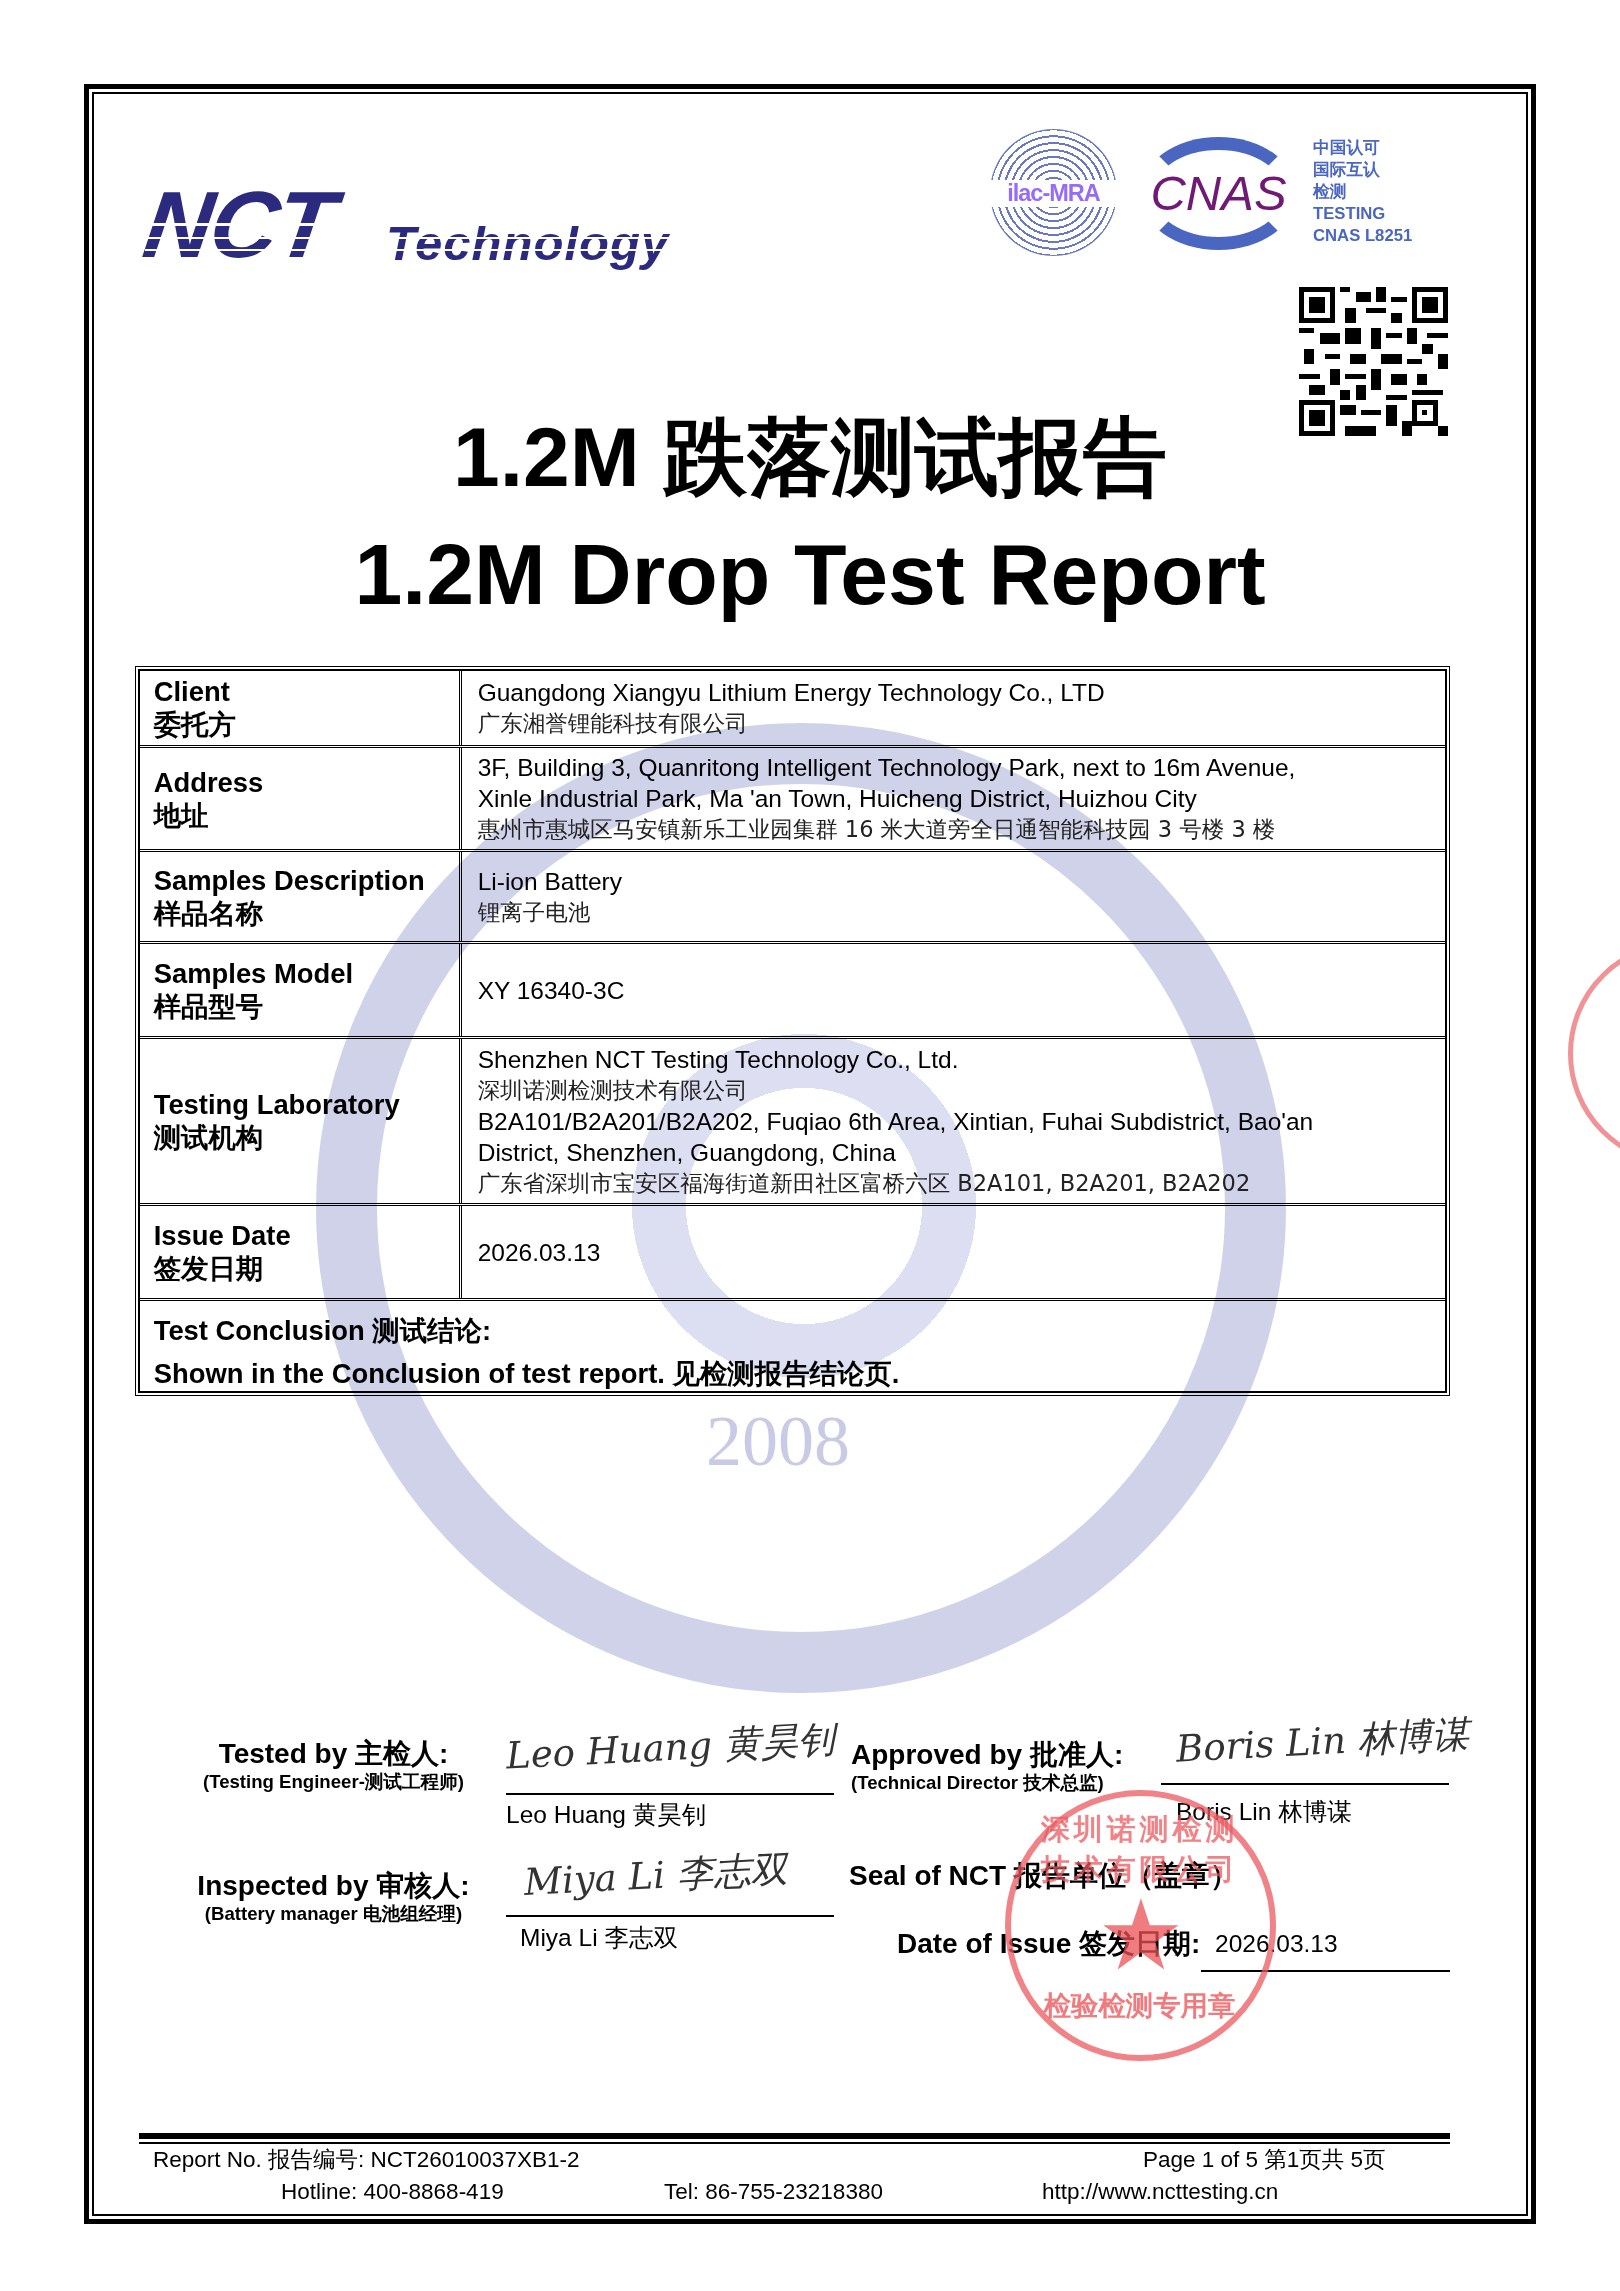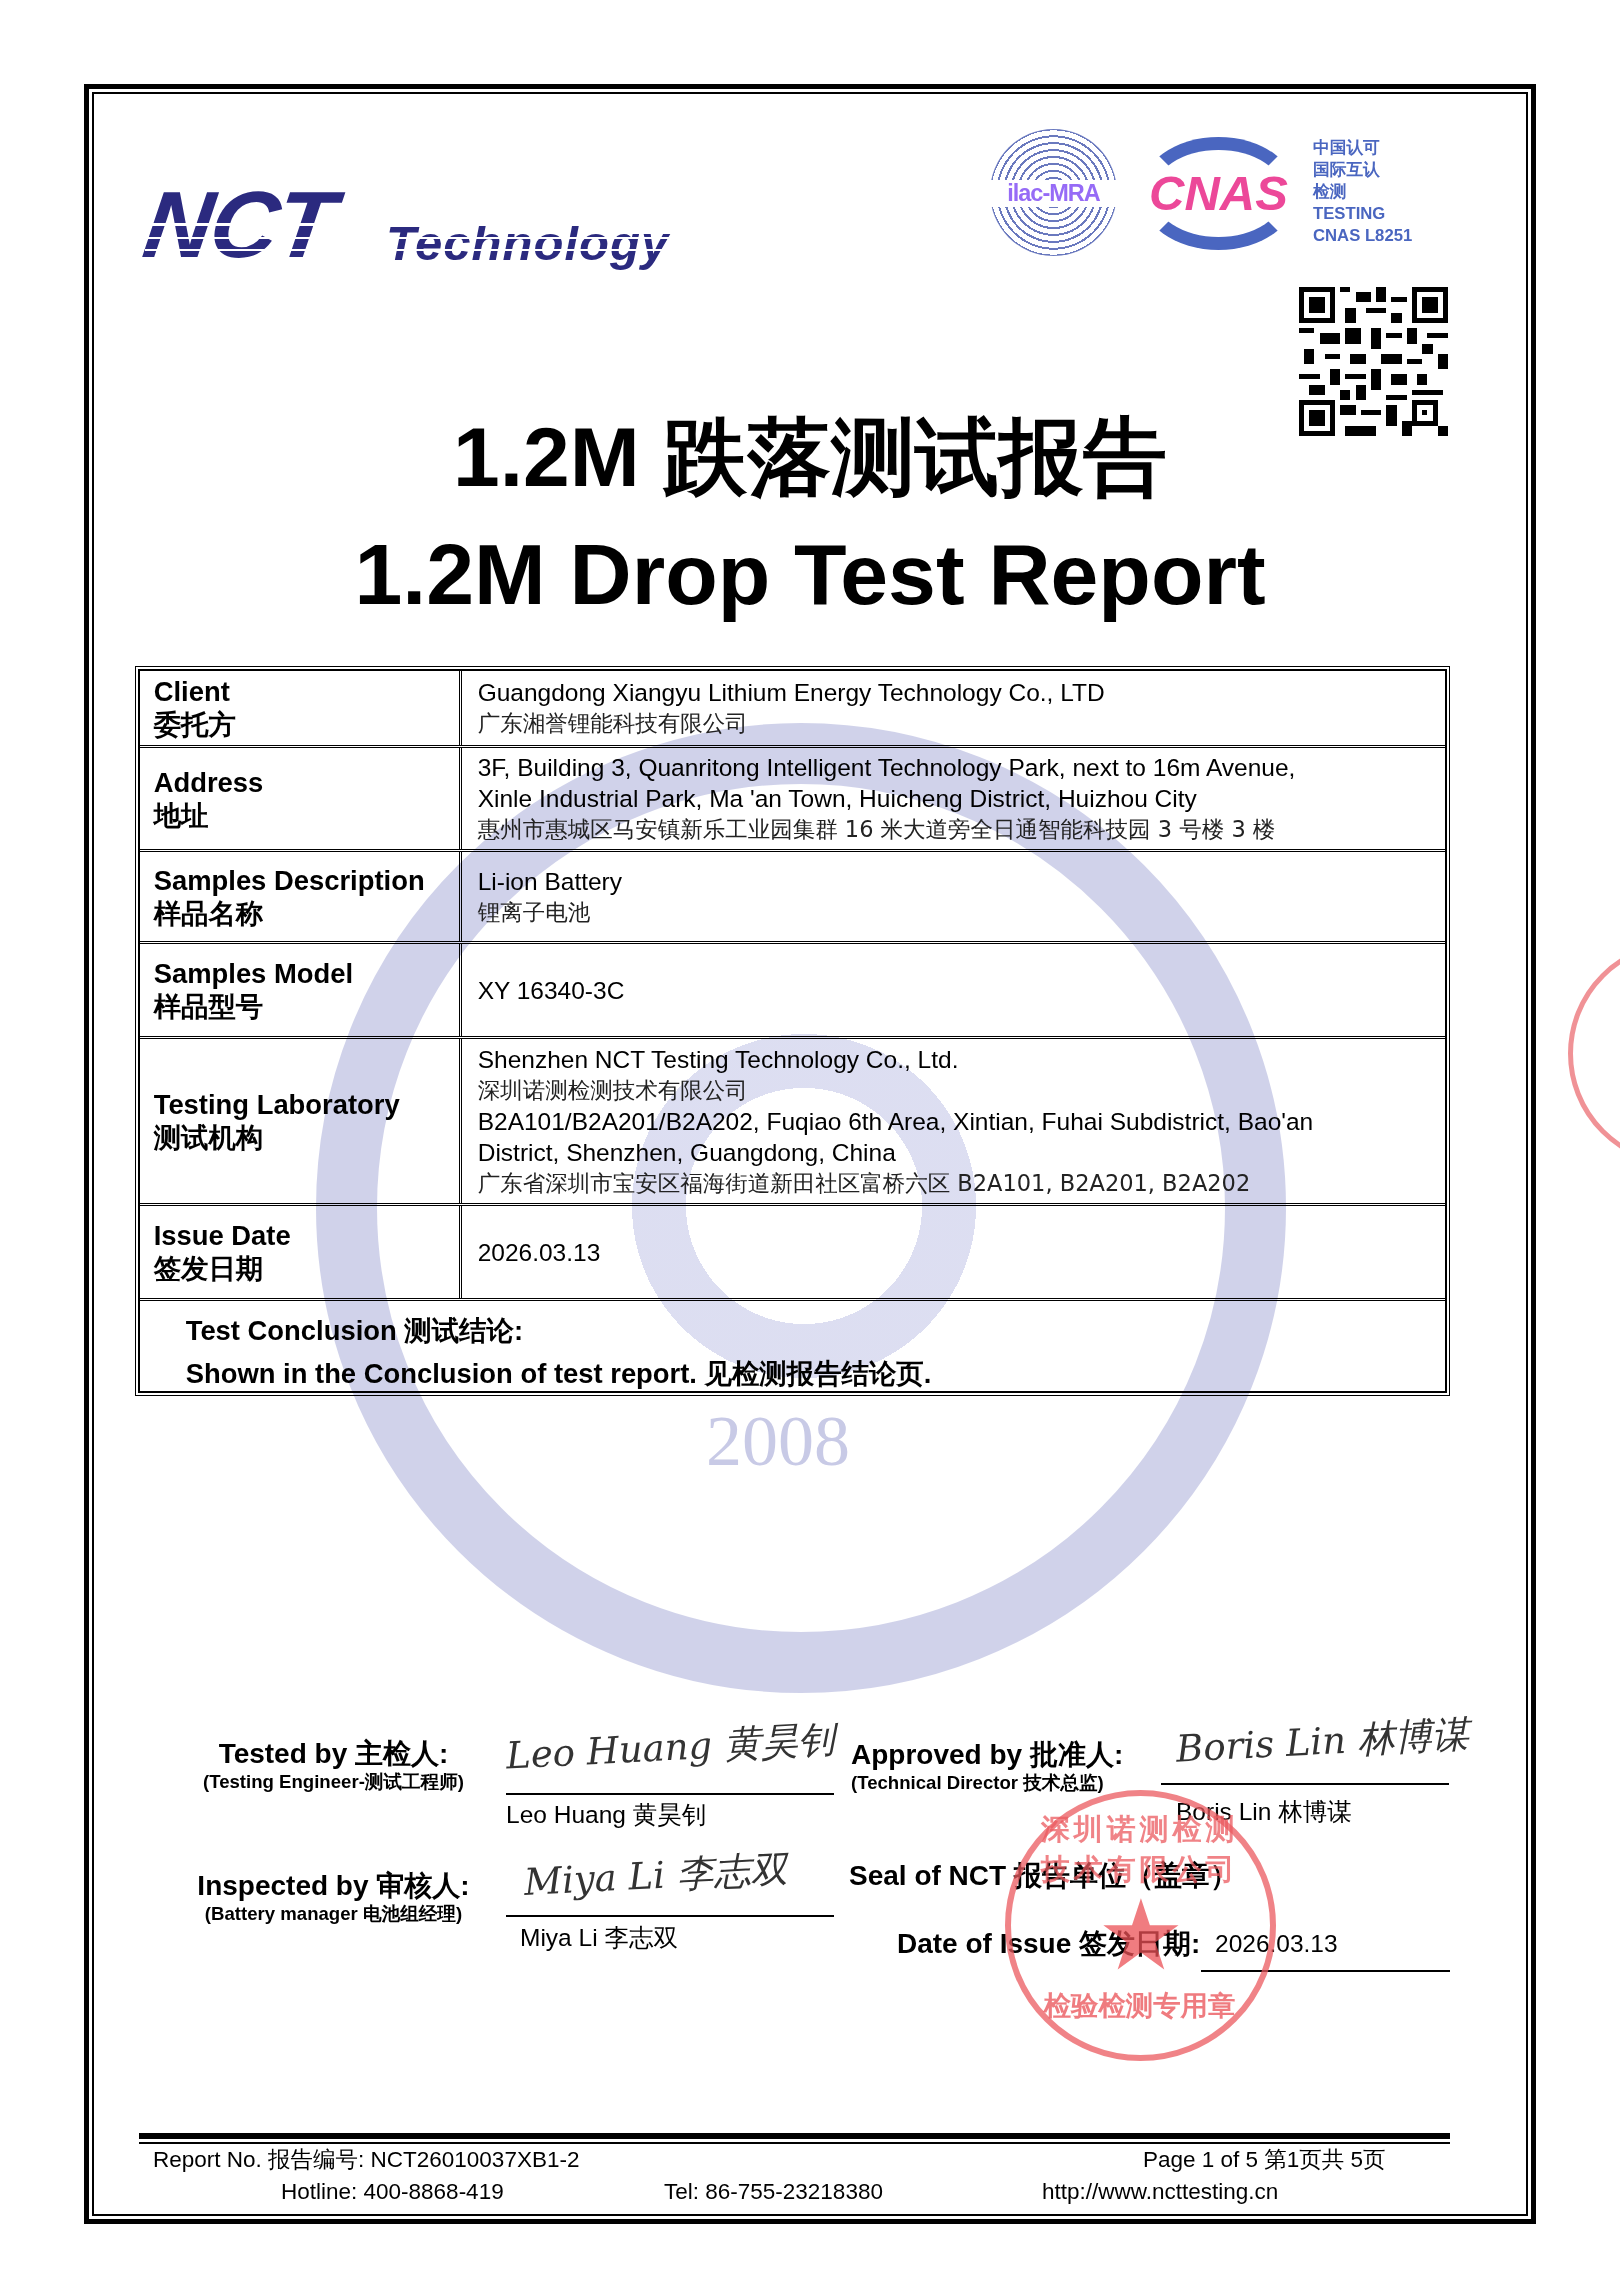--- a/index.html
+++ b/index.html
@@ -20,41 +20,41 @@
              background:repeating-linear-gradient(to bottom, transparent 0 45px, #fff 45px 48px, transparent 48px 59px, #fff 59px 61px, transparent 61px 71px, #fff 71px 73px, transparent 73px 108px); }
 
   
   .ilac { left:990px; top:129px; width:127px; height:127px; border-radius:50%;
           background:repeating-radial-gradient(circle at 50% 50%, #5a6bb8 0 2px, #fff 2px 6.9px); opacity:0.9; }
   .ilac-text { position:absolute; left:0; top:51px; width:127px; text-align:center; font-weight:bold; font-size:23.5px; color:#8b5cf6;
                background:#fff; letter-spacing:-1px; line-height:27.4px; }
   .cnas { left:1140px; top:137px; width:157px; height:113px; }
   .cnas-ring { position:absolute; left:0; top:0; width:157px; height:113px; border-radius:50%; border:13.7px solid #4a66c0;
                box-sizing:border-box; border-left-color:transparent; border-right-color:transparent; }
-  .cnas-text { position:absolute; left:0; top:29px; width:157px; text-align:center; font-weight:bold; font-style:italic;
-               font-size:49px; color:#ec4899; line-height:55px; background:transparent; }
+  .cnas-text { position:absolute; left:0; top:29px; width:157px; text-align:center; font-weight:normal; font-style:italic;
+               font-size:49px; color:#701a75; line-height:55px; background:transparent; }
   .acc-text { left:1313px; top:137px; font-weight:bold; font-size:16.7px; line-height:22px; color:#4a66c0; }
 
   .qr { left:1299px; top:287px; width:149px; height:149px; }
 
   
   .title-cn { left:0; width:1620px; top:410px; text-align:center; font-weight:bold; font-size:84px; line-height:94px; }
   .title-en { left:0; width:1620px; top:527px; text-align:center; font-weight:bold; font-size:86px; line-height:94px; }
 
   
   .wm { left:316px; top:723px; width:970px; height:970px; border-radius:50%; box-sizing:border-box;
         border:61px solid #c8cae6; opacity:0.85; }
   .wm-inner { left:461px; top:863px; width:686px; height:686px; border-radius:50%;
               background:radial-gradient(circle, transparent 0 118px, #d4d6ee 118px 172px, transparent 172px 100%); opacity:0.8; }
   .wm-year { left:706px; top:1353px; font-size:72px; color:#c8cae6; font-family:"Liberation Serif", serif;margin-top:47px; }
 
   
   .tbl { left:138px; top:669px; width:1309px; box-sizing:border-box; border:2.9px solid #000; outline:1px solid #000; outline-offset:2px; }
   .row { display:flex; border-bottom:3.9px double #000; box-sizing:border-box; }
-  .row:last-child { border-bottom:none;padding-left:32px; }
+  .row:last-child { border-bottom:none; }
   .lbl { width:322px; box-sizing:border-box; border-right:3.9px double #000; padding:5.9px 13.7px; font-weight:bold; font-size:27.4px; line-height:33px;
          display:flex; flex-direction:column; justify-content:center; }
   .val { flex:1; padding:3.9px 15.7px; font-size:24.5px; line-height:31px; display:flex; flex-direction:column; justify-content:center; }
   .cn-light { font-family:"DejaVu Sans", sans-serif; font-size:22.5px; color:#222; }
   .concl { padding:7.8px 13.7px; font-weight:bold; font-size:27.4px; line-height:43px; }
 
   
   .sig-lbl { font-weight:bold; font-size:28px; line-height:33px; text-align:center; }
   .sig-sub { font-weight:bold; font-size:18.6px; line-height:23.5px; text-align:center; }
   .line { height:2px; background:#000; }

